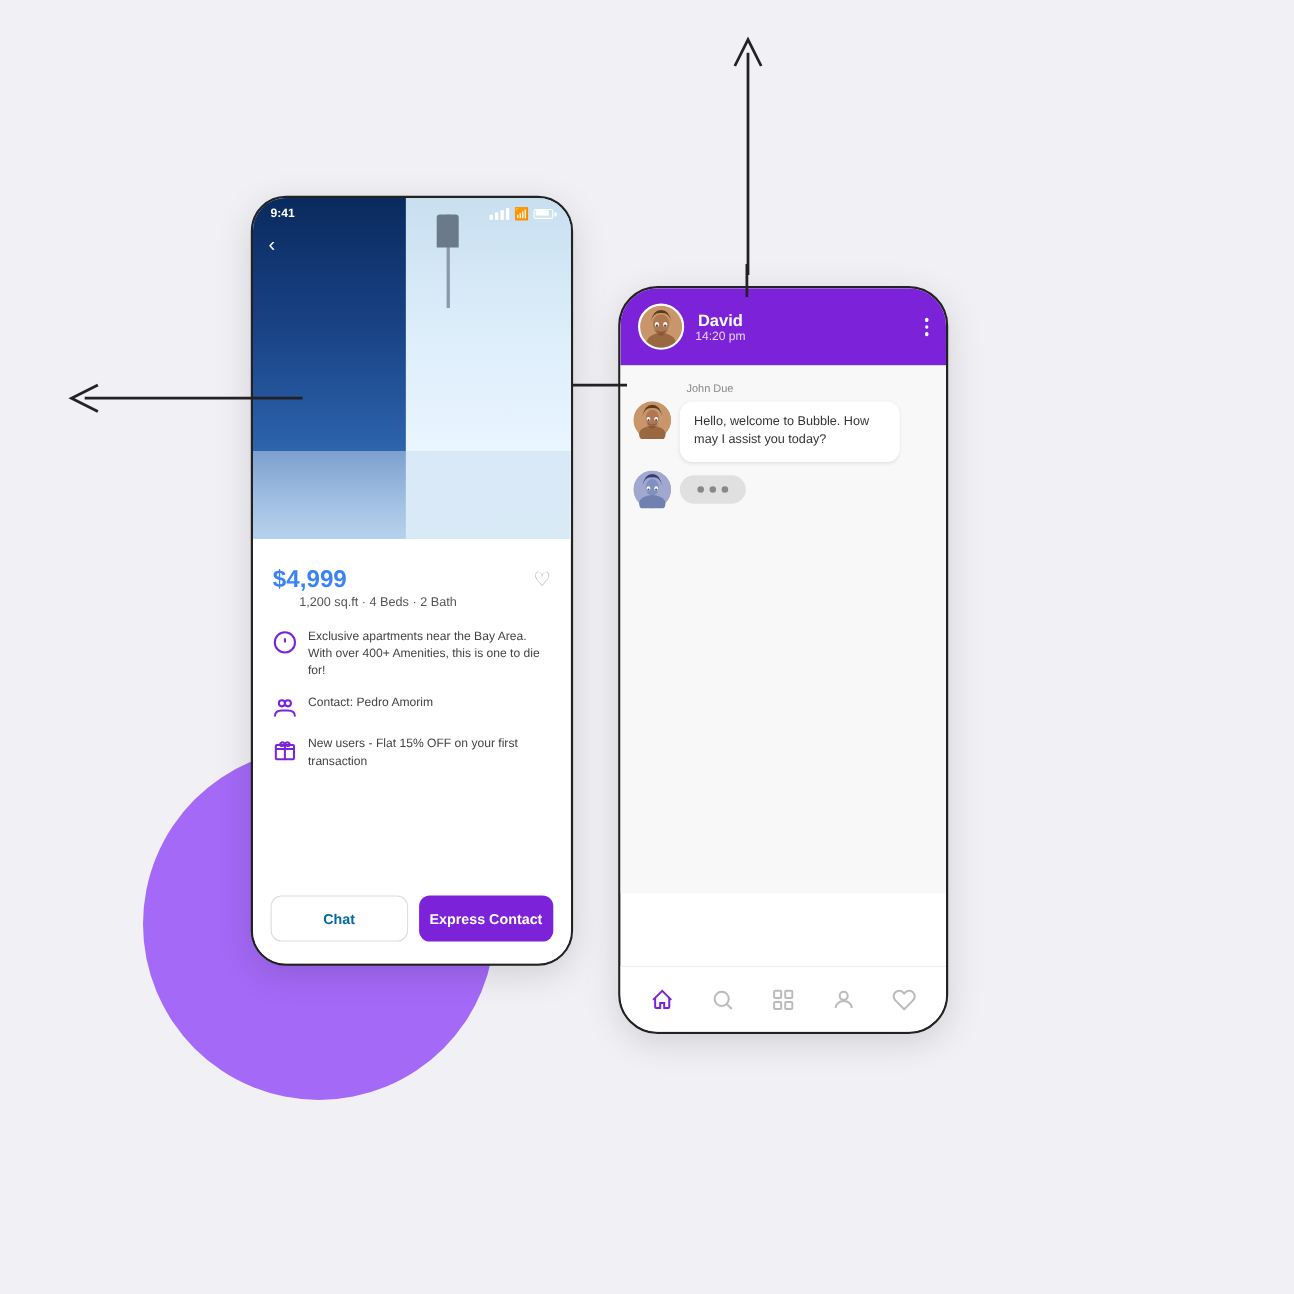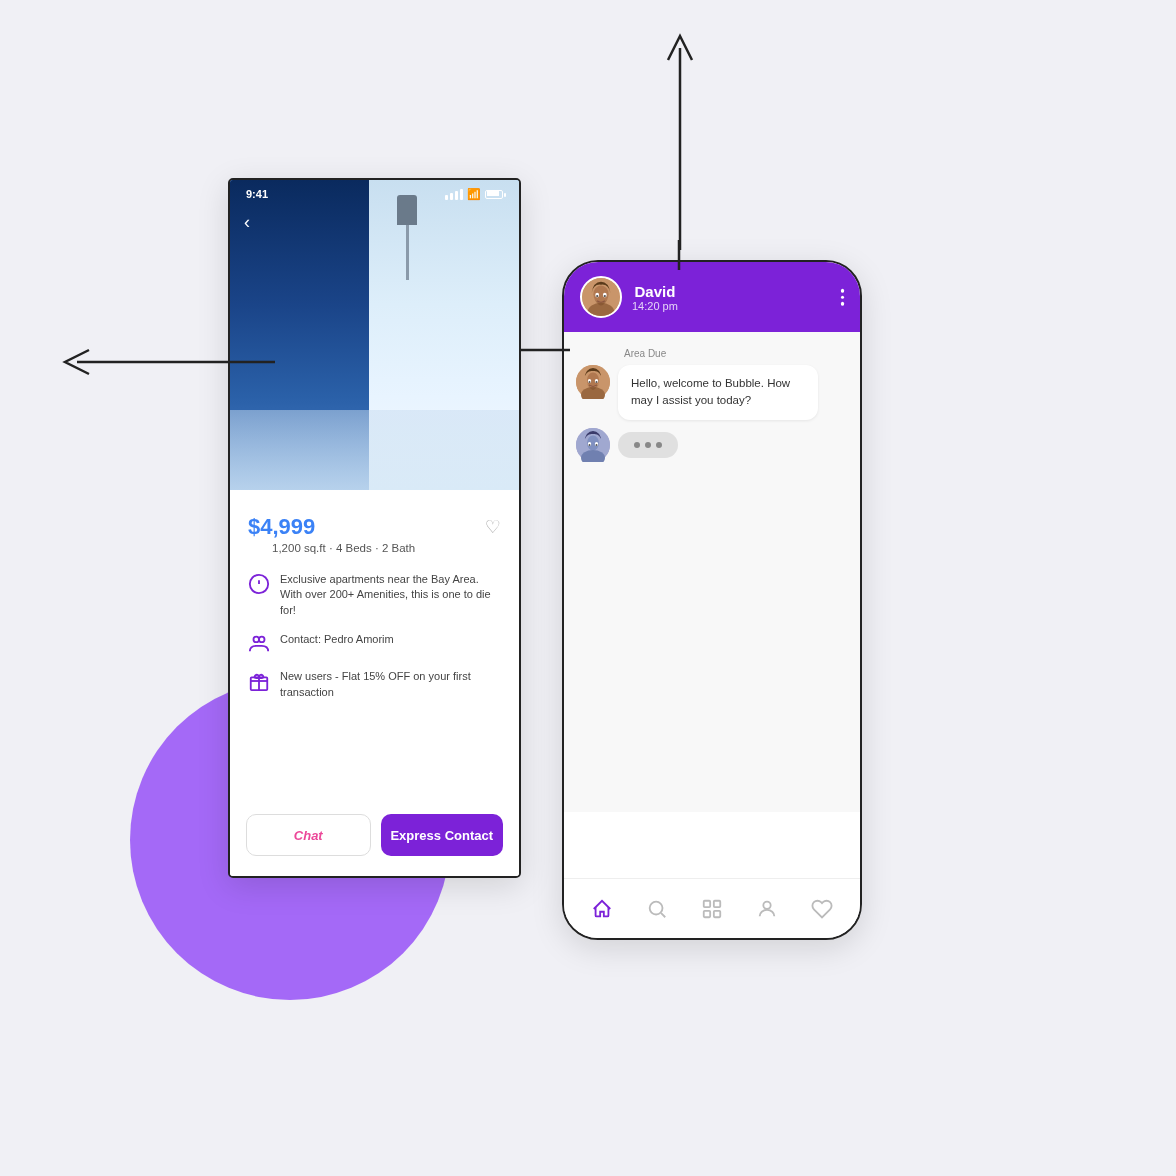--- a/index.html
+++ b/index.html
@@ -26,21 +26,21 @@
     }
 
     
     .phone1 {
       position: absolute;
       left: 228px;
       top: 178px;
       width: 293px;
       height: 700px;
       background: #fff;
-      border-radius: 5px;
+      border-radius: 32px;
       border: 2.5px solid #222;
       overflow: hidden;
       z-index: 2;
       box-shadow: 0 8px 32px rgba(0,0,0,0.13);
     }
 
     
     .phone2 {
       position: absolute;
       left: 562px;
@@ -188,26 +188,25 @@
       background: #fff;
     }
     .btn-chat {
       flex: 1;
       height: 42px;
       border: 1.5px solid #ddd;
       border-radius: 10px;
       background: #fff;
       font-size: 13px;
       font-weight: 600;
-      color: #ec4899;
+      color: #0369a1;
       cursor: pointer;
       display: flex;
       align-items: center;
       justify-content: center;
-      font-style: italic;
     }
     .btn-express {
       flex: 1;
       height: 42px;
       border: none;
       border-radius: 10px;
       background: #7c22d8;
       font-size: 13px;
       font-weight: 600;
       color: #fff;
@@ -421,21 +420,21 @@
     <div class="listing-info">
 
       <div class="info-row">
         <div class="info-icon">
           <svg viewBox="0 0 24 24" fill="none" stroke="#7c22d8" stroke-width="2">
             <circle cx="12" cy="12" r="10"></circle>
             <line x1="12" y1="8" x2="12" y2="12"></line>
             <line x1="12" y1="16" x2="12.01" y2="16"></line>
           </svg>
         </div>
-        <span class="info-text">Exclusive apartments near the Bay Area. With over 200+ Amenities, this is one to die for!</span>
+        <span class="info-text">Exclusive apartments near the Bay Area. With over 400+ Amenities, this is one to die for!</span>
       </div>
 
       <div class="info-row">
         <div class="info-icon">
           <svg viewBox="0 0 24 24" fill="none" stroke="#7c22d8" stroke-width="2">
             <circle cx="9" cy="7" r="3"></circle>
             <circle cx="15" cy="7" r="3"></circle>
             <path d="M2 20c0-4 3-6 7-6h6c4 0 7 2 7 6"></path>
           </svg>
         </div>
@@ -488,21 +487,21 @@
       <div class="chat-time">14:20 pm</div>
     </div>
     <div class="three-dots">
       <div class="dot"></div>
       <div class="dot"></div>
       <div class="dot"></div>
     </div>
   </div>
 
   <div class="phone2-chat-area">
-    <div class="chat-sender-label">Area Due</div>
+    <div class="chat-sender-label">John Due</div>
     <div class="chat-message-row">
       <div class="msg-avatar">
         <svg viewBox="0 0 34 34" width="34" height="34">
           <circle cx="17" cy="17" r="17" fill="#c9956a"></circle>
           <ellipse cx="17" cy="15" rx="6" ry="7.5" fill="#b07850"></ellipse>
           <ellipse cx="17" cy="30" rx="12" ry="8" fill="#9a6840"></ellipse>
           <path d="M8,14 Q10,5 17,6 Q24,5 26,14 Q24,3 17,3 Q10,3 8,14Z" fill="#5a3a1a"></path>
           <ellipse cx="13.5" cy="16" rx="1.7" ry="2" fill="#fff"></ellipse>
           <ellipse cx="20.5" cy="16" rx="1.7" ry="2" fill="#fff"></ellipse>
           <circle cx="13.5" cy="17" r="1" fill="#555"></circle>

